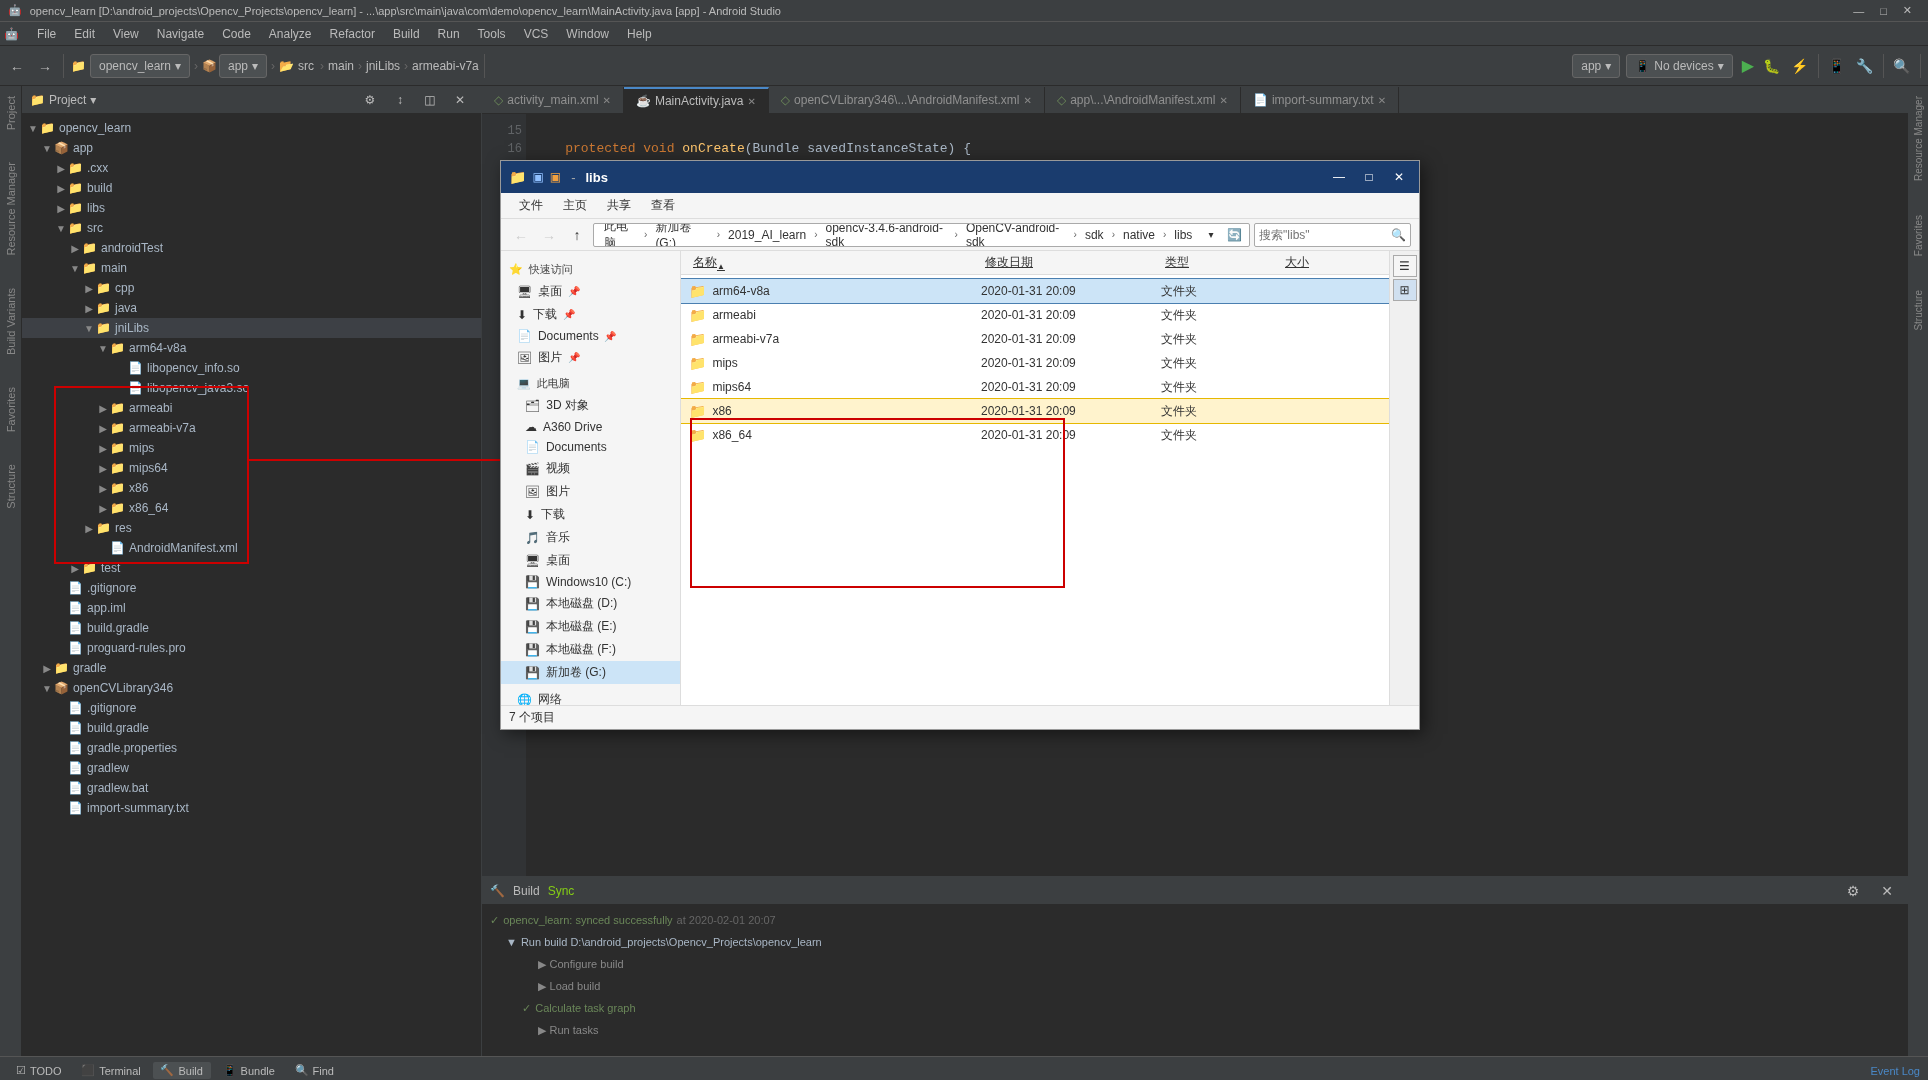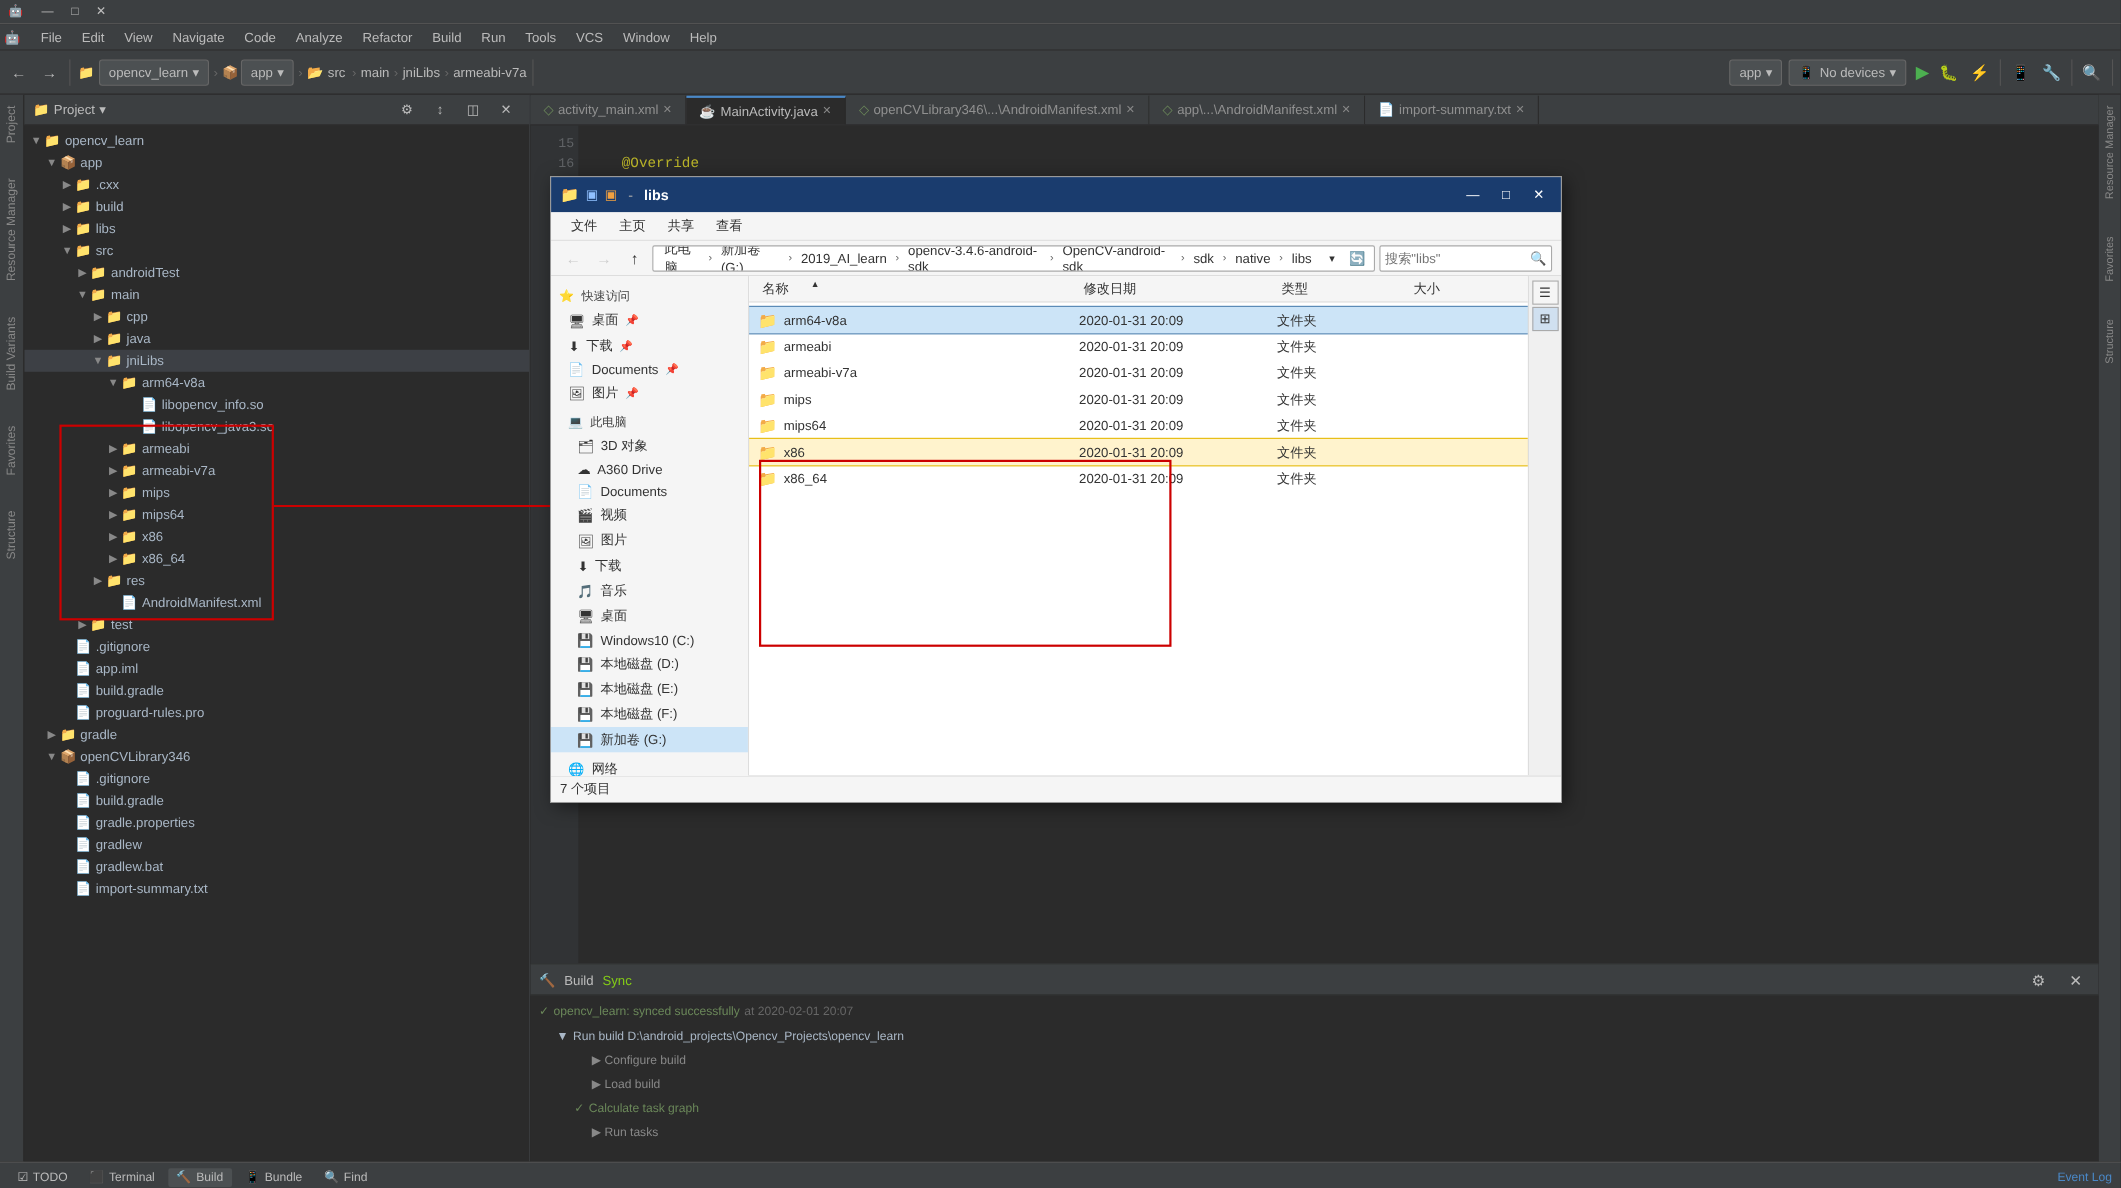--- a/index.html
+++ b/index.html
@@ -370,22 +370,23 @@
       border-bottom: 1px solid #ddd;
       align-items: center;
       padding: 0 8px;
       font-size: 12px;
       color: #333;
     }
     .fe-col-header {
       padding: 0 4px;
       cursor: pointer;
       display: flex;
-      align-items: flex-start;
-      gap: 20px;
+      align-items: flex-end;
+      gap: 0;
+      text-decoration: underline;
     }
 
     #fe-file-list {
       flex: 1;
       padding: 4px 0;
     }
     .fe-file-row {
       display: grid;
       grid-template-columns: 1fr 180px 120px 100px;
       height: 24px;
@@ -515,20 +516,21 @@
       padding: 6px 2px;
       cursor: pointer;
       white-space: nowrap;
     }
   </style>
 </head>
 <body>
 
 <div id="title-bar">
   <span style="margin-right:8px;color:#4a88c7;">🤖</span>
+  <span style="flex:1;font-size:11px;">opencv_learn [D:\android_projects\Opencv_Projects\opencv_learn] - ...\app\src\main\java\com\demo\opencv_learn\MainActivity.java [app] - Android Studio</span>
   <span style="padding:0 8px;cursor:pointer;">—</span>
   <span style="padding:0 8px;cursor:pointer;">□</span>
   <span style="padding:0 8px;cursor:pointer;">✕</span>
 </div>
 
 <div id="menu-bar">
   <span style="color:#4a88c7;margin-right:8px;">🤖</span>
   <span class="menu-item">File</span>
   <span class="menu-item">Edit</span>
   <span class="menu-item">View</span>
@@ -870,21 +872,20 @@
           <div>25</div>
           <div>26</div>
           <div>27</div>
           <div>28</div>
           <div>29</div>
           <div>30</div>
           <div>31</div>
         </div>
         <div id="code-text">
           <div class="code-line"> </div>
-          <div class="code-line">    <span class="annot">@Override</span></div>
           <div class="code-line">    <span class="kw">protected</span> <span class="kw">void</span> <span class="fn">onCreate</span>(<span class="type">Bundle</span> savedInstanceState) {</div>
           <div class="code-line">        <span class="plain">super.</span><span class="fn">onCreate</span>(savedInstanceState);</div>
           <div class="code-line">        <span class="comment">// ...</span></div>
         </div>
       </div>
 
       <div id="build-panel">
         <div id="build-header">
           <span>🔨</span>
           <span>Build</span>

